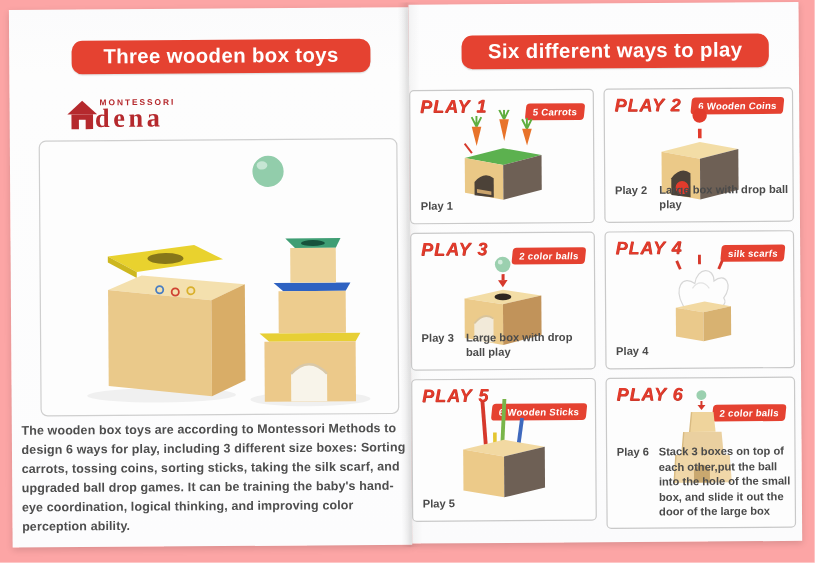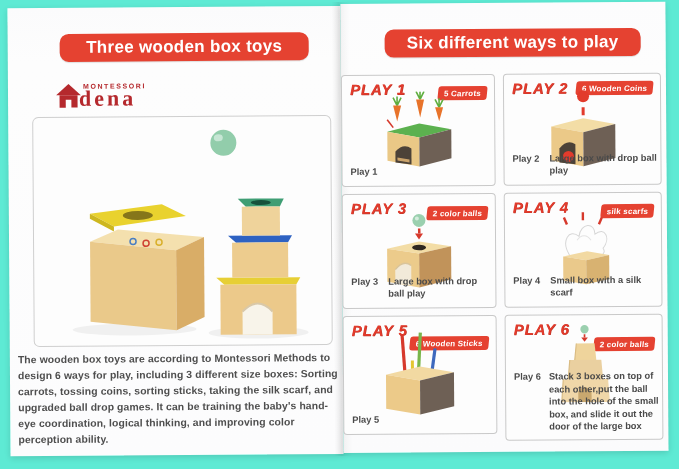--- a/index.html
+++ b/index.html
@@ -1,17 +1,17 @@
 <!DOCTYPE html>
 <html><head>
 <meta charset="utf-8">
 <style>
   html,body{margin:0;padding:0;background:#ffffff;}
   .canvas{position:relative;width:679px;height:469px;overflow:hidden;
-    font-family:"Liberation Sans",sans-serif;background:#5eead4;}
+    font-family:"Liberation Sans",sans-serif;background:#fca5a5;}
   .booklet{position:absolute;left:0;top:0;width:679px;height:469px;transform:rotate(-0.4deg);}
   .page-bg{position:absolute;background:#fdfdfd;box-shadow:0 2px 6px rgba(0,0,0,0.14);}
   .page-bg.left{left:9px;top:6px;width:333px;height:448px;
     background:linear-gradient(180deg,#fbfbfc 0%,#fdfdfd 12%,#fcfcfd 100%);}
   .page-bg.right{left:342px;top:4px;width:325px;height:449px;
     background:linear-gradient(180deg,#fcfcfd 0%,#fdfdfd 15%,#fbfbfc 100%);}
   .fold{position:absolute;left:333px;top:2px;width:18px;height:454px;
     background:linear-gradient(90deg,rgba(0,0,0,0) 0%,rgba(0,0,0,0.07) 40%,rgba(0,0,0,0.03) 60%,rgba(0,0,0,0) 100%);}
   .banner{position:absolute;background:#e54231;border-radius:9px;color:#fff;
     display:flex;align-items:center;justify-content:center;
@@ -191,21 +191,20 @@
         </g>
         <path d="M28,44 C20,30 28,18 38,26 C40,12 54,12 54,24 C64,16 70,28 62,38 C66,44 58,48 50,46 C44,52 32,52 28,44 Z" fill="#fdfdfd" stroke="#d7d7d7" stroke-width="1"></path>
         <path d="M36,30 C40,24 46,24 50,30" fill="none" stroke="#e3e3e3" stroke-width="1"></path>
         <polygon points="22,46 46,41 68,45 45,50" fill="#f2d9a2"></polygon>
         <polygon points="22,46 45,50 45,74 22,70" fill="#eac98b"></polygon>
         <polygon points="45,50 68,45 68,69 45,74" fill="#d8b271"></polygon>
       </svg>
     </div>
     <div class="caption">
       <span class="cap-label">Play 4</span>
-      <span class="cap-text">Small box with a silk scarf</span>
     </div>
   </div>
 
   <div class="panel p5">
     <div class="play-heading">PLAY 5</div>
     <div class="badge" style="top:20px;">6 Wooden Sticks</div>
     <div class="illo">
       <svg width="92" height="84" viewBox="0 0 92 84">
         <rect x="28" y="2" width="3.2" height="36" fill="#d6392c" transform="rotate(-4 30 20)"></rect>
         <rect x="44" y="0" width="3.2" height="40" fill="#79b54a" transform="rotate(3 46 20)"></rect>

